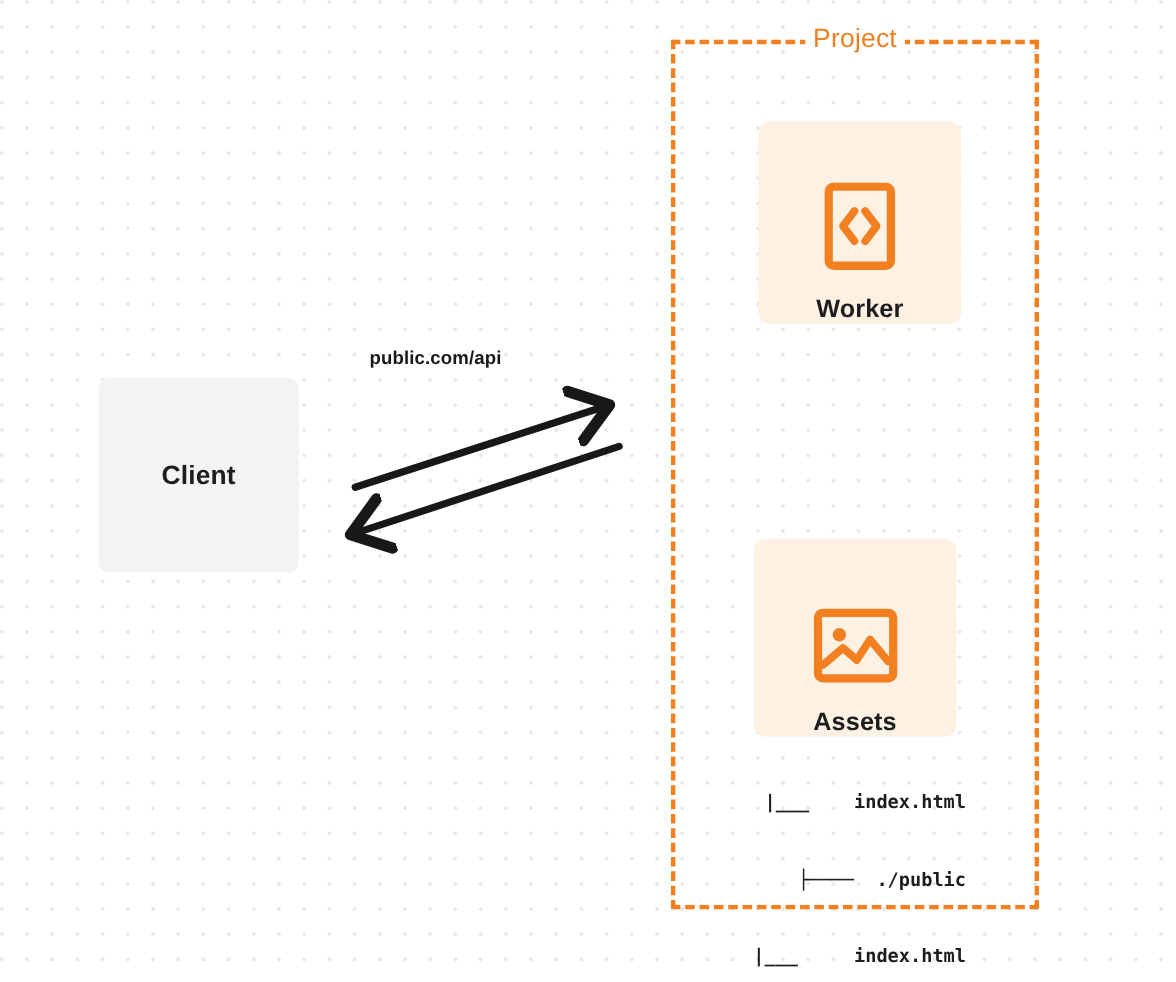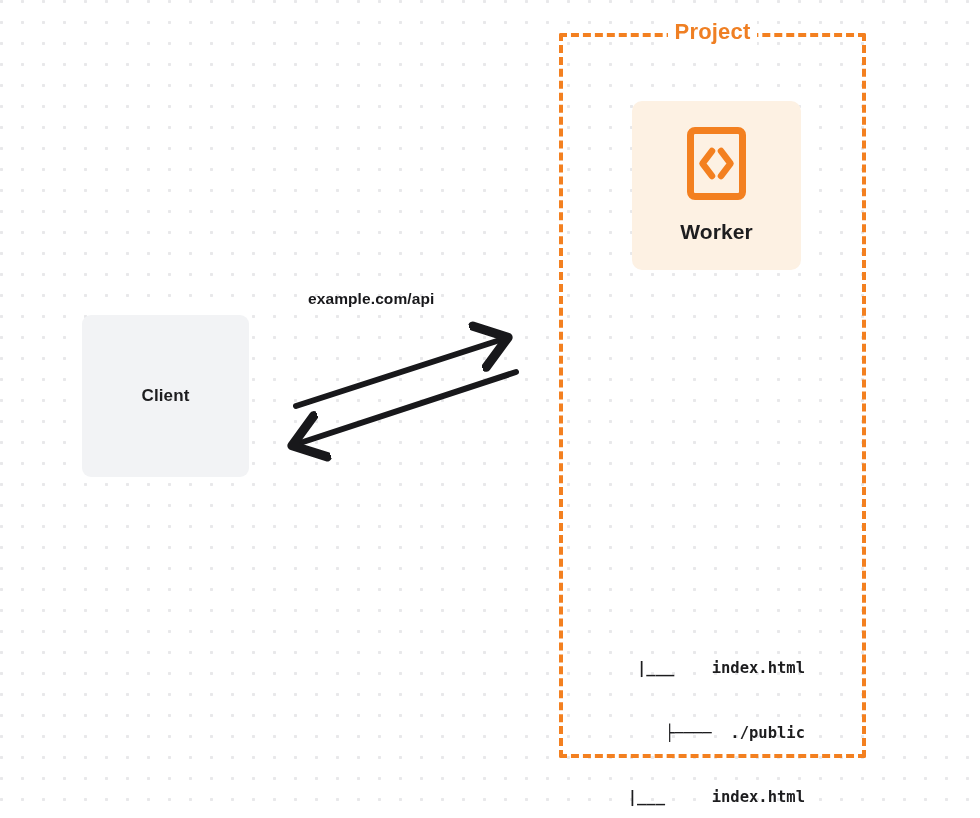--- a/index.html
+++ b/index.html
@@ -33,21 +33,21 @@
     top: 315px;
     width: 167px;
     height: 162px;
     background: #f2f3f5;
     border-radius: 9px;
     display: flex;
     align-items: center;
     justify-content: center;
   }
   .client-label {
-    font-size: 17px;
+    font-size: 22px;
     font-weight: 700;
     color: #1d1d1f;
     letter-spacing: .1px;
   }
 
   
   .project-group {
     position: absolute;
     left: 559px;
     top: 33px;
@@ -61,35 +61,35 @@
     border-radius: 2px;
   }
   .project-title {
     position: absolute;
     top: -14px;
     left: 50%;
     transform: translateX(-50%);
     background: #ffffff;
     padding: 0 7px;
     font-size: 22px;
-    font-weight: 700;
+    font-weight: 400;
     color: #ef7f23;
     letter-spacing: .2px;
     white-space: nowrap;
   }
 
   
   .svc-node {
     position: absolute;
     background: #fdf1e3;
     border-radius: 10px;
     display: flex;
     flex-direction: column;
     align-items: center;
-    justify-content: center;
+    justify-content: flex-end;
   }
   .svc-worker { left: 632px; top: 101px;  width: 169px; height: 169px; }
   .svc-assets { left: 628px; top: 449px;  width: 169px; height: 165px; }
 
   .svc-icon {
     display: block;
     margin-bottom: 16px;
   }
   .svc-label {
     font-size: 21px;
@@ -141,21 +141,21 @@
       <marker id="arrowhead-l" markerWidth="9" markerHeight="9" refX="4.2" refY="4.5" orient="auto" markerUnits="strokeWidth">
         <path d="M0.6,0.9 L5.6,4.5 L0.6,8.1" fill="none" stroke="#18181b" stroke-width="1.55" stroke-linecap="round" stroke-linejoin="round"></path>
       </marker>
     </defs>
 
     <line x1="296" y1="406" x2="500" y2="340" stroke="#18181b" stroke-width="6" stroke-linecap="round" marker-end="url(#arrowhead-r)"></line>
 
     <line x1="516" y1="372" x2="300" y2="443" stroke="#18181b" stroke-width="6" stroke-linecap="round" marker-end="url(#arrowhead-l)"></line>
   </svg>
 
-  <div class="edge-label">example.com/api</div>
+  <div class="edge-label">public.com/api</div>
 
   <div class="client-node">
     <span class="client-label">Client</span>
   </div>
 
   <div class="project-group">
     <div class="project-border"></div>
     <div class="project-title">Project</div>
   </div>
 
@@ -163,20 +163,30 @@
     <span class="svc-icon">
       <svg width="59" height="73" viewBox="0 0 59 73" fill="none">
         <rect x="3.5" y="3.5" width="52" height="66" rx="4.5" stroke="#f38020" stroke-width="7"></rect>
         <path d="M25 24 L15.5 36.5 L25 49" fill="none" stroke="#f38020" stroke-width="6.5" stroke-linecap="round" stroke-linejoin="round"></path>
         <path d="M34 24 L43.5 36.5 L34 49" fill="none" stroke="#f38020" stroke-width="6.5" stroke-linecap="round" stroke-linejoin="round"></path>
       </svg>
     </span>
     <span class="svc-label">Worker</span>
   </div>
 
+  <div class="svc-node svc-assets">
+    <span class="svc-icon">
+      <svg width="70" height="62" viewBox="0 0 70 62" fill="none">
+        <rect x="3.6" y="3.6" width="62.8" height="54.8" rx="4.5" stroke="#f38020" stroke-width="7"></rect>
+        <circle cx="21.5" cy="22" r="5.6" fill="#f38020"></circle>
+        <path d="M8 47 L24.5 33 L36 43 L47 26 L62 44" fill="none" stroke="#f38020" stroke-width="6.5" stroke-linecap="round" stroke-linejoin="round"></path>
+      </svg>
+    </span>
+    <span class="svc-label">Assets</span>
+  </div>
 
   <div class="file-tree">
     <span class="tree-row">  |___    index.html</span>
     <span class="tree-row">├────  ./public</span>
     <span class="tree-row">  |___     index.html</span>
     
   </div>
 
 </div>
 

